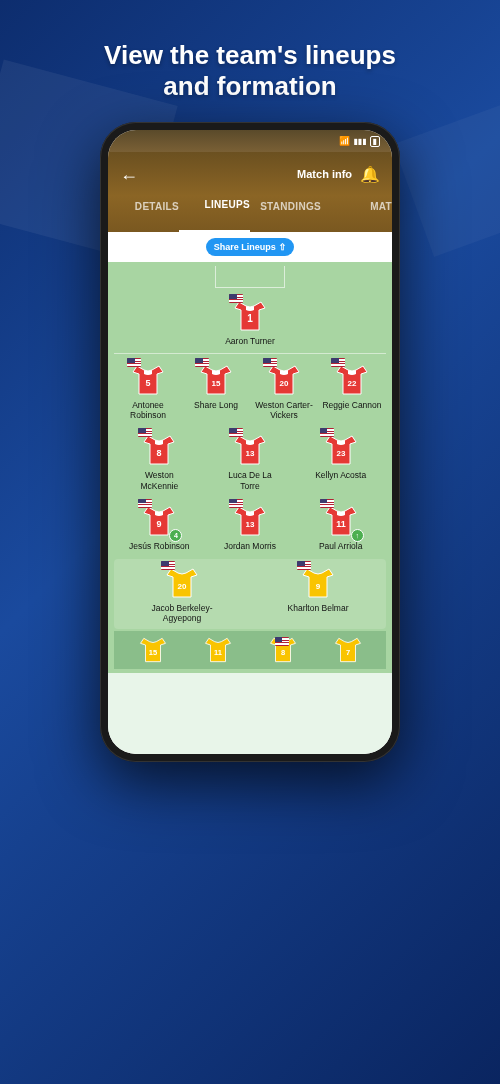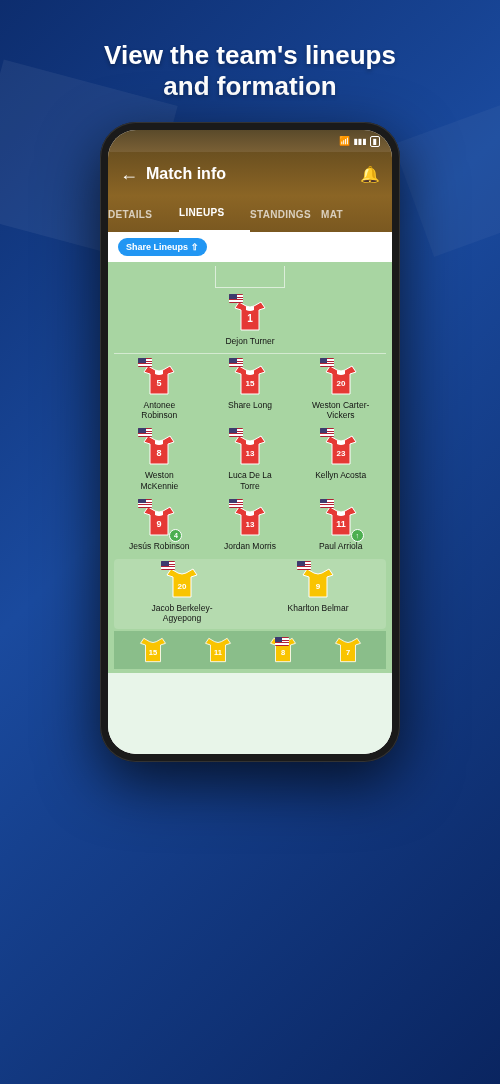--- a/index.html
+++ b/index.html
@@ -107,45 +107,45 @@
 
     .back-arrow {
       color: white;
       font-size: 18px;
       font-weight: bold;
     }
 
     .top-title {
       flex: 1;
       color: white;
-      font-size: 16px;
+      font-size: 11px;
       font-weight: 600;
-      text-align: left;
+      text-align: right;
     }
 
     .bell-icon {
       color: white;
       font-size: 16px;
     }
 
     
     .tabs {
       background: linear-gradient(180deg, #8b6525 0%, #7a5820 100%);
       height: 36px;
       display: flex;
       align-items: flex-end;
     }
 
     .tab {
       flex: 1;
-      text-align: left;
+      text-align: right;
       font-size: 10px;
       font-weight: 600;
       color: rgba(255,255,255,0.7);
-      padding-bottom: 12px;
+      padding-bottom: 20px;
       text-transform: uppercase;
       letter-spacing: 0.3px;
       margin-top: 24px;
     }
 
     .tab.active {
       color: white;
       border-bottom: 2px solid white;
     }
 
@@ -154,21 +154,21 @@
       background: #e8f5e9;
       height: calc(100% - 102px);
       overflow-y: hidden;
     }
 
     
     .share-bar {
       background: white;
       padding: 6px 10px;
       display: flex;
-      justify-content: flex-start;
+      justify-content: center;
     }
 
     .share-btn {
       background: #2196F3;
       color: white;
       font-size: 9px;
       font-weight: 600;
       padding: 4px 8px;
       border-radius: 12px;
       display: flex;
@@ -323,21 +323,21 @@
                 <path d="M15,8 Q19,10 23,8 L23,12 Q19,14 15,12 Z" fill="white"></path>
                 <text x="19" y="24" text-anchor="middle" fill="white" font-size="10" font-weight="bold">1</text>
               </svg>
               
               <div style="position:absolute;top:-4px;left:-2px;width:14px;height:9px;overflow:hidden;border-radius:1px;">
                 <div style="width:100%;height:100%;background:repeating-linear-gradient(to bottom,#B22234 0,#B22234 14%,white 14%,white 28%);position:relative;">
                   <div style="position:absolute;top:0;left:0;width:55%;height:50%;background:#3C3B6E;"></div>
                 </div>
               </div>
             </div>
-            <span class="player-name">Dejon Turner</span>
+            <span class="player-name">Aaron Turner</span>
           </div>
         </div>
 
         <div style="height:1.5px;background:rgba(255,255,255,0.5);width:100%;margin:2px 0;"></div>
 
         <div class="player-row">
           <div class="player-item">
             <div class="shirt-container">
               <svg class="jersey" viewBox="0 0 38 36">
                 <path d="M8,4 L4,10 L10,12 L10,32 L28,32 L28,12 L34,10 L30,4 L23,8 Q19,10 15,8 Z" fill="#e53935" stroke="white" stroke-width="1"></path>
@@ -374,20 +374,35 @@
                 <path d="M15,8 Q19,10 23,8 L23,12 Q19,14 15,12 Z" fill="white"></path>
                 <text x="19" y="24" text-anchor="middle" fill="white" font-size="8" font-weight="bold">20</text>
               </svg>
               <div style="position:absolute;top:-4px;left:-2px;width:14px;height:9px;overflow:hidden;border-radius:1px;">
                 <div style="width:100%;height:100%;background:repeating-linear-gradient(to bottom,#B22234 0,#B22234 14%,white 14%,white 28%);position:relative;">
                   <div style="position:absolute;top:0;left:0;width:55%;height:50%;background:#3C3B6E;"></div>
                 </div>
               </div>
             </div>
             <span class="player-name">Weston Carter-Vickers</span>
+          </div>
+          <div class="player-item">
+            <div class="shirt-container">
+              <svg class="jersey" viewBox="0 0 38 36">
+                <path d="M8,4 L4,10 L10,12 L10,32 L28,32 L28,12 L34,10 L30,4 L23,8 Q19,10 15,8 Z" fill="#e53935" stroke="white" stroke-width="1"></path>
+                <path d="M15,8 Q19,10 23,8 L23,12 Q19,14 15,12 Z" fill="white"></path>
+                <text x="19" y="24" text-anchor="middle" fill="white" font-size="8" font-weight="bold">22</text>
+              </svg>
+              <div style="position:absolute;top:-4px;left:-2px;width:14px;height:9px;overflow:hidden;border-radius:1px;">
+                <div style="width:100%;height:100%;background:repeating-linear-gradient(to bottom,#B22234 0,#B22234 14%,white 14%,white 28%);position:relative;">
+                  <div style="position:absolute;top:0;left:0;width:55%;height:50%;background:#3C3B6E;"></div>
+                </div>
+              </div>
+            </div>
+            <span class="player-name">Reggie Cannon</span>
           </div>
         </div>
 
         <div class="player-row">
           <div class="player-item">
             <div class="shirt-container">
               <svg class="jersey" viewBox="0 0 38 36">
                 <path d="M8,4 L4,10 L10,12 L10,32 L28,32 L28,12 L34,10 L30,4 L23,8 Q19,10 15,8 Z" fill="#e53935" stroke="white" stroke-width="1"></path>
                 <path d="M15,8 Q19,10 23,8 L23,12 Q19,14 15,12 Z" fill="white"></path>
                 <text x="19" y="24" text-anchor="middle" fill="white" font-size="9" font-weight="bold">8</text>

